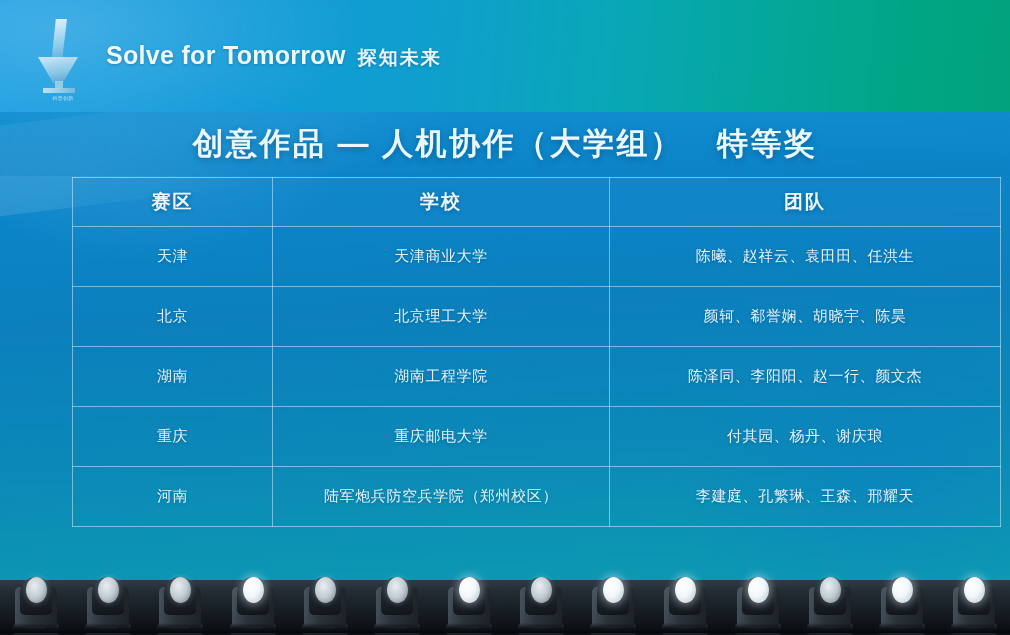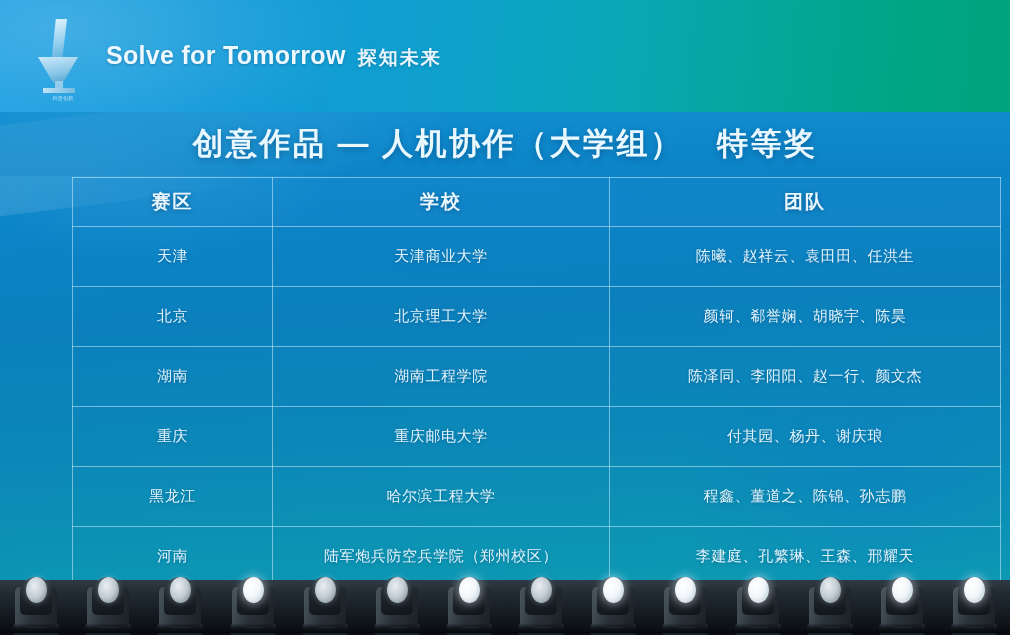--- a/index.html
+++ b/index.html
@@ -350,25 +350,20 @@
           <td>湖南</td>
           <td>湖南工程学院</td>
           <td>陈泽同、李阳阳、赵一行、颜文杰</td>
         </tr>
         <tr>
           <td>重庆</td>
           <td>重庆邮电大学</td>
           <td>付其园、杨丹、谢庆琅</td>
         </tr>
         <tr>
-          <td>黑龙江</td>
-          <td>哈尔滨工程大学</td>
-          <td>程鑫、董道之、陈锦、孙志鹏</td>
-        </tr>
-        <tr>
           <td>河南</td>
           <td>陆军炮兵防空兵学院（郑州校区）</td>
           <td>李建庭、孔繁琳、王森、邢耀天</td>
         </tr>
       </tbody>
     </table>
   </div>
 
   <div id="floor"></div>
   <div id="lights">

